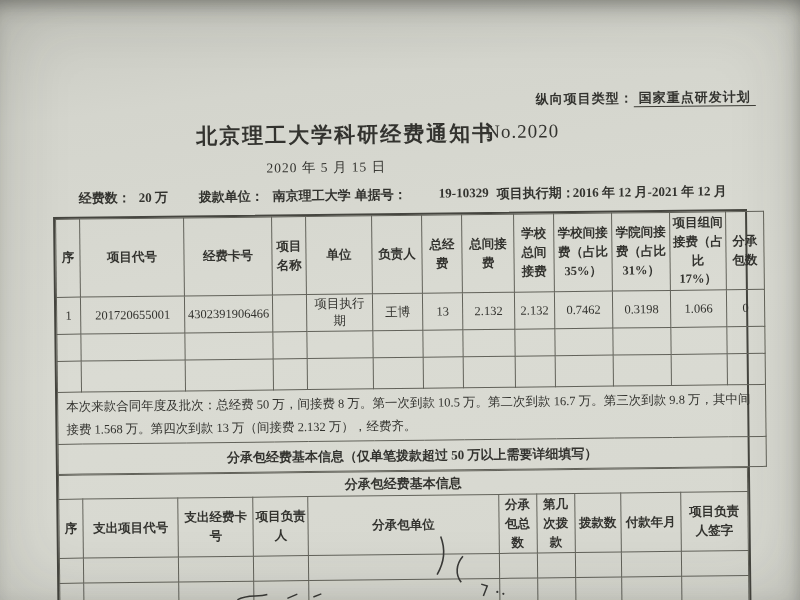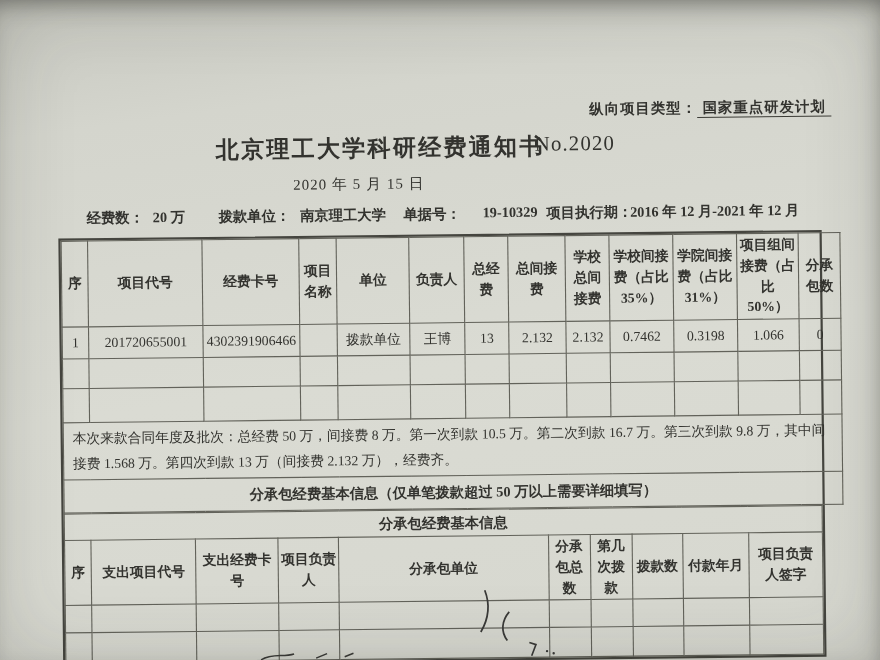--- a/index.html
+++ b/index.html
@@ -52,21 +52,21 @@
 
   <div class="abs title">北京理工大学科研经费通知书</div>
   <div class="abs doc-no">No.2020</div>
   <div class="abs date">2020 年 5 月 15 日</div>
 
   <div class="abs info-row">
     <span style="left:80px">经费数：</span>
     <span style="left:140px">20 万</span>
     <span style="left:200px">拨款单位：</span>
     <span style="left:274px">南京理工大学</span>
-    <span style="left:368px">单据号：</span>
+    <span style="left:356px">单据号：</span>
     <span style="left:440px">19-10329</span>
     <span style="left:498px">项目执行期：</span>
     <span style="left:574px">2016 年 12 月-2021 年 12 月</span>
   </div>
 
   <div id="frame" class="abs">
     <table id="t1">
         <colgroup>
           <col style="width: 24px;">
           <col style="width: 104px;">
@@ -88,29 +88,29 @@
             <th>项目代号</th>
             <th>经费卡号</th>
             <th>项目名称</th>
             <th>单位</th>
             <th>负责人</th>
             <th>总经费</th>
             <th>总间接费</th>
             <th>学校总间接费</th>
             <th>学校间接费（占比 35%）</th>
             <th>学院间接费（占比 31%）</th>
-            <th>项目组间接费（占比 50%）</th>
+            <th>项目组间接费（占比 17%）</th>
             <th>分承包数</th>
           </tr>
           <tr class="row-data">
             <td>1</td>
             <td>201720655001</td>
             <td>4302391906466</td>
             <td></td>
-            <td>拨款单位</td>
+            <td>项目执行期</td>
             <td>王博</td>
             <td>13</td>
             <td>2.132</td>
             <td>2.132</td>
             <td>0.7462</td>
             <td>0.3198</td>
             <td>1.066</td>
             <td>0</td>
           </tr>
           <tr class="row-empty">

